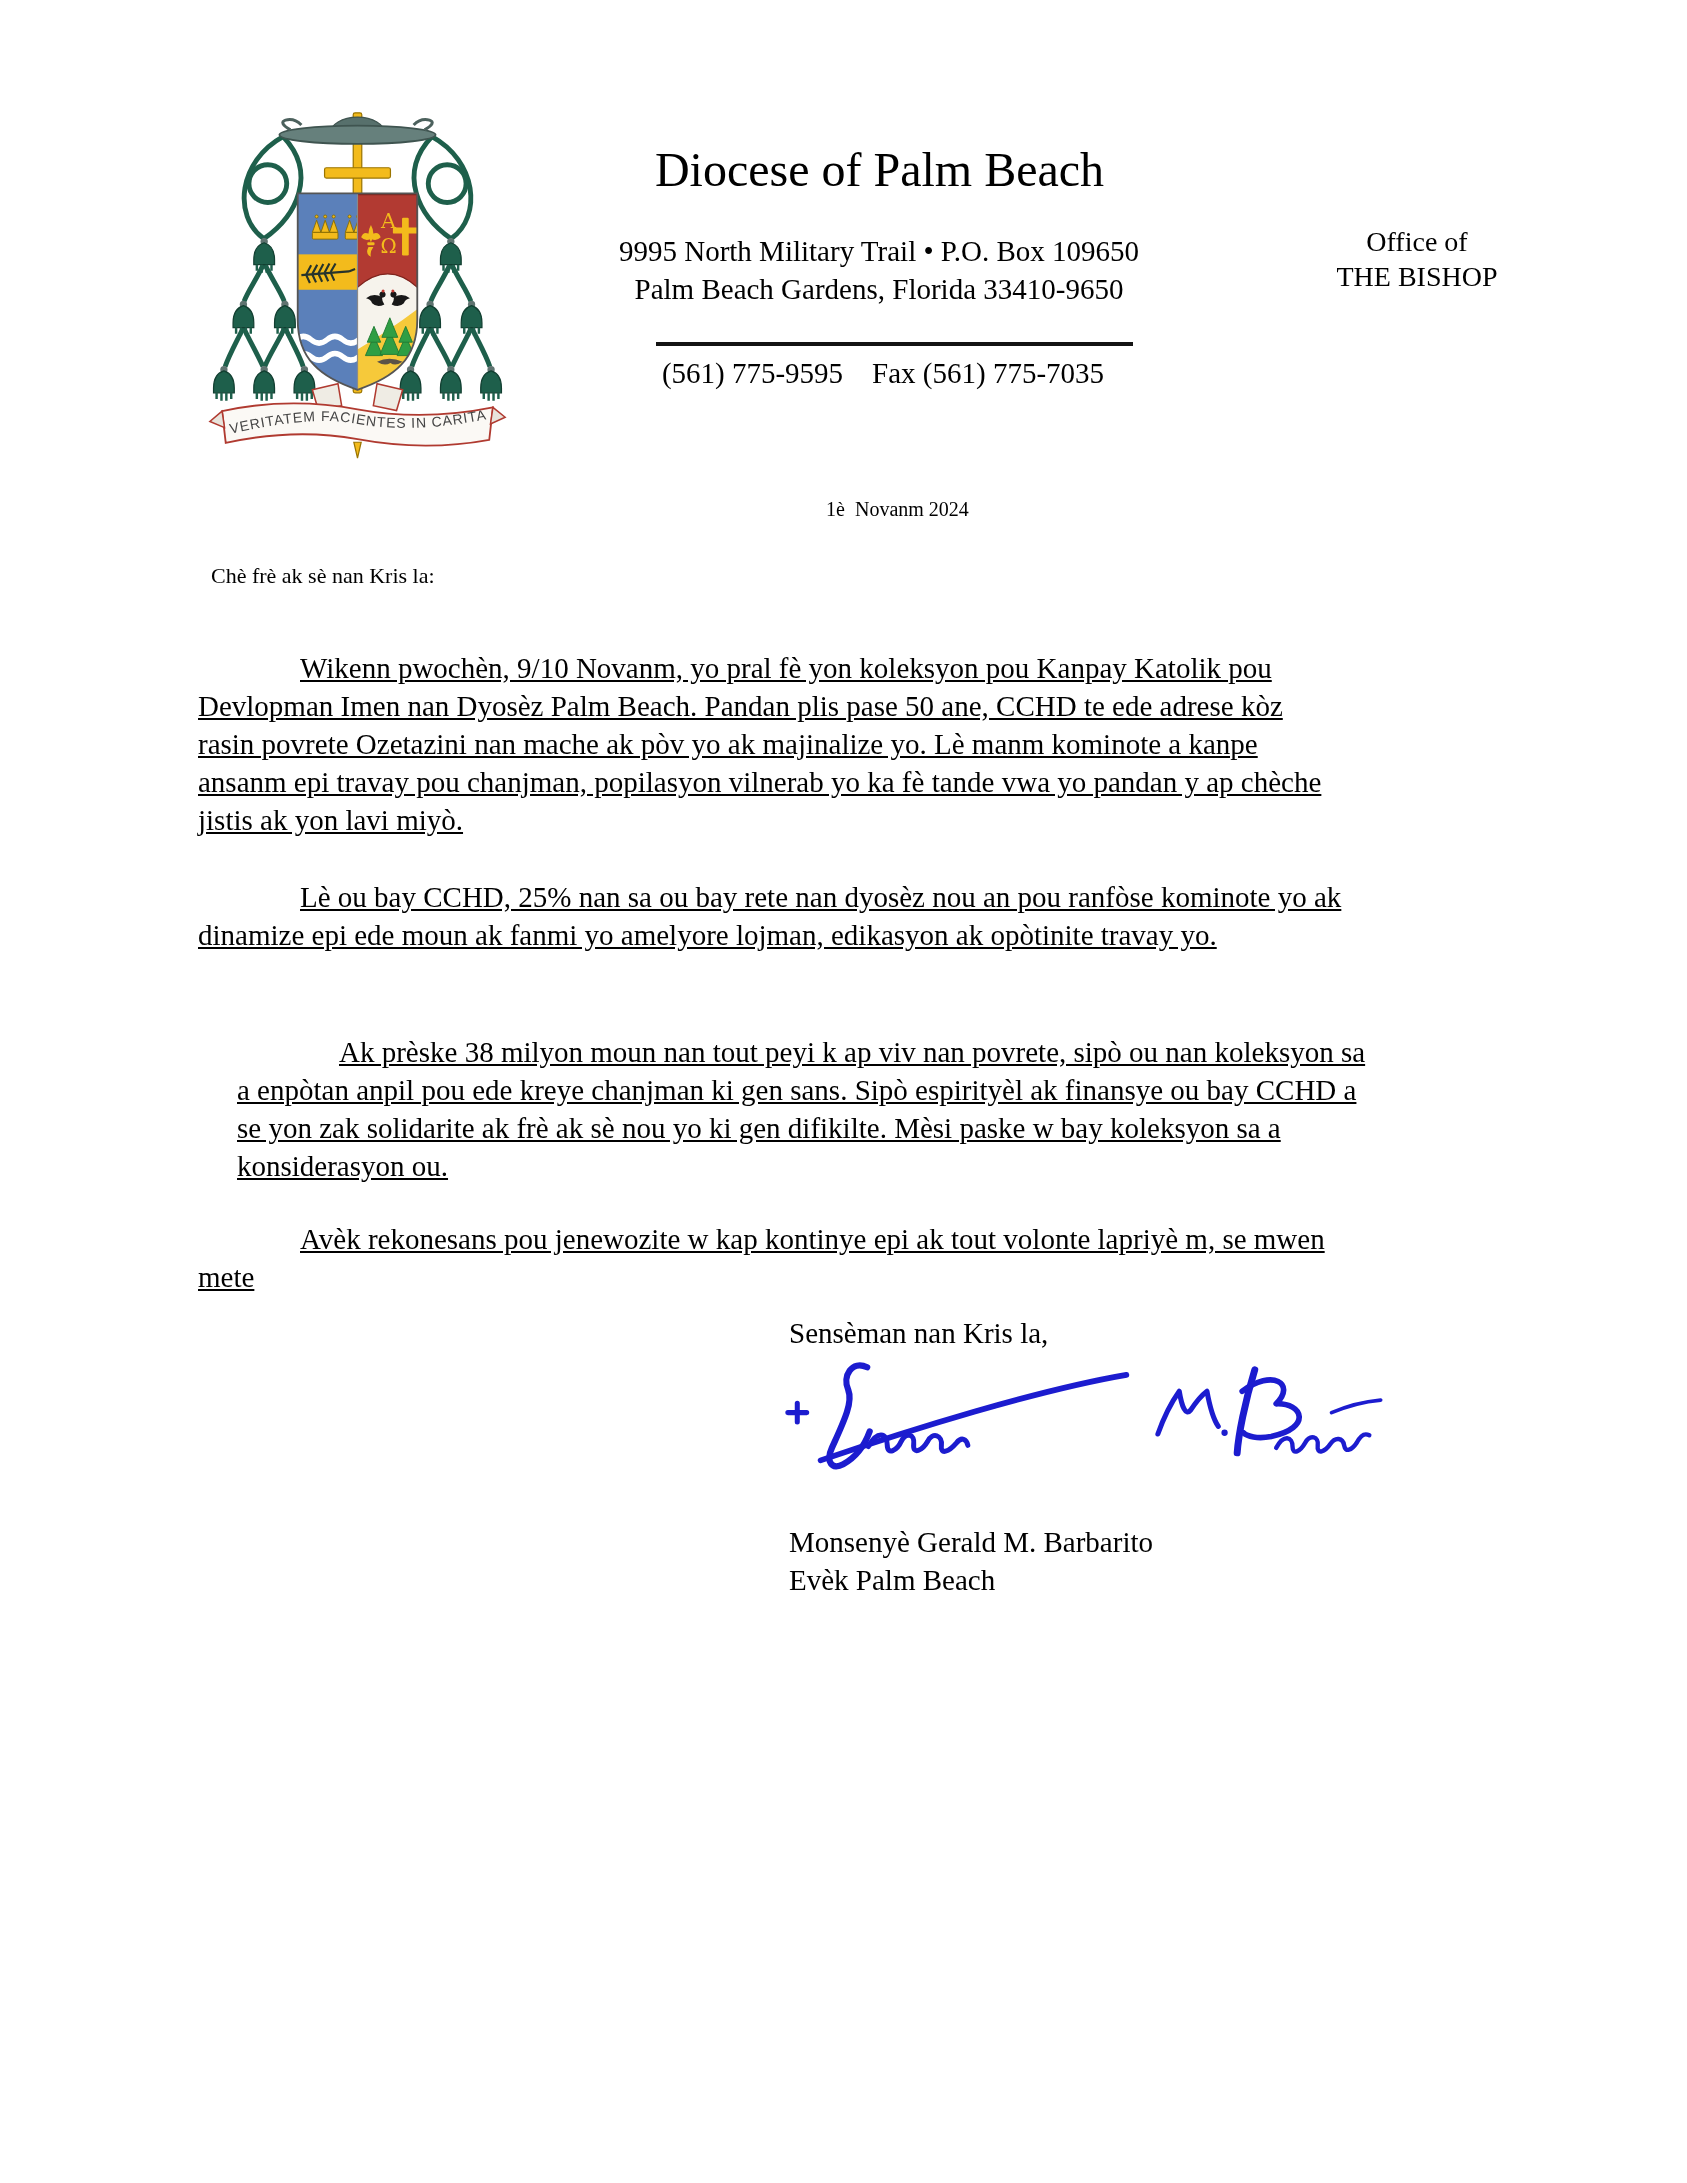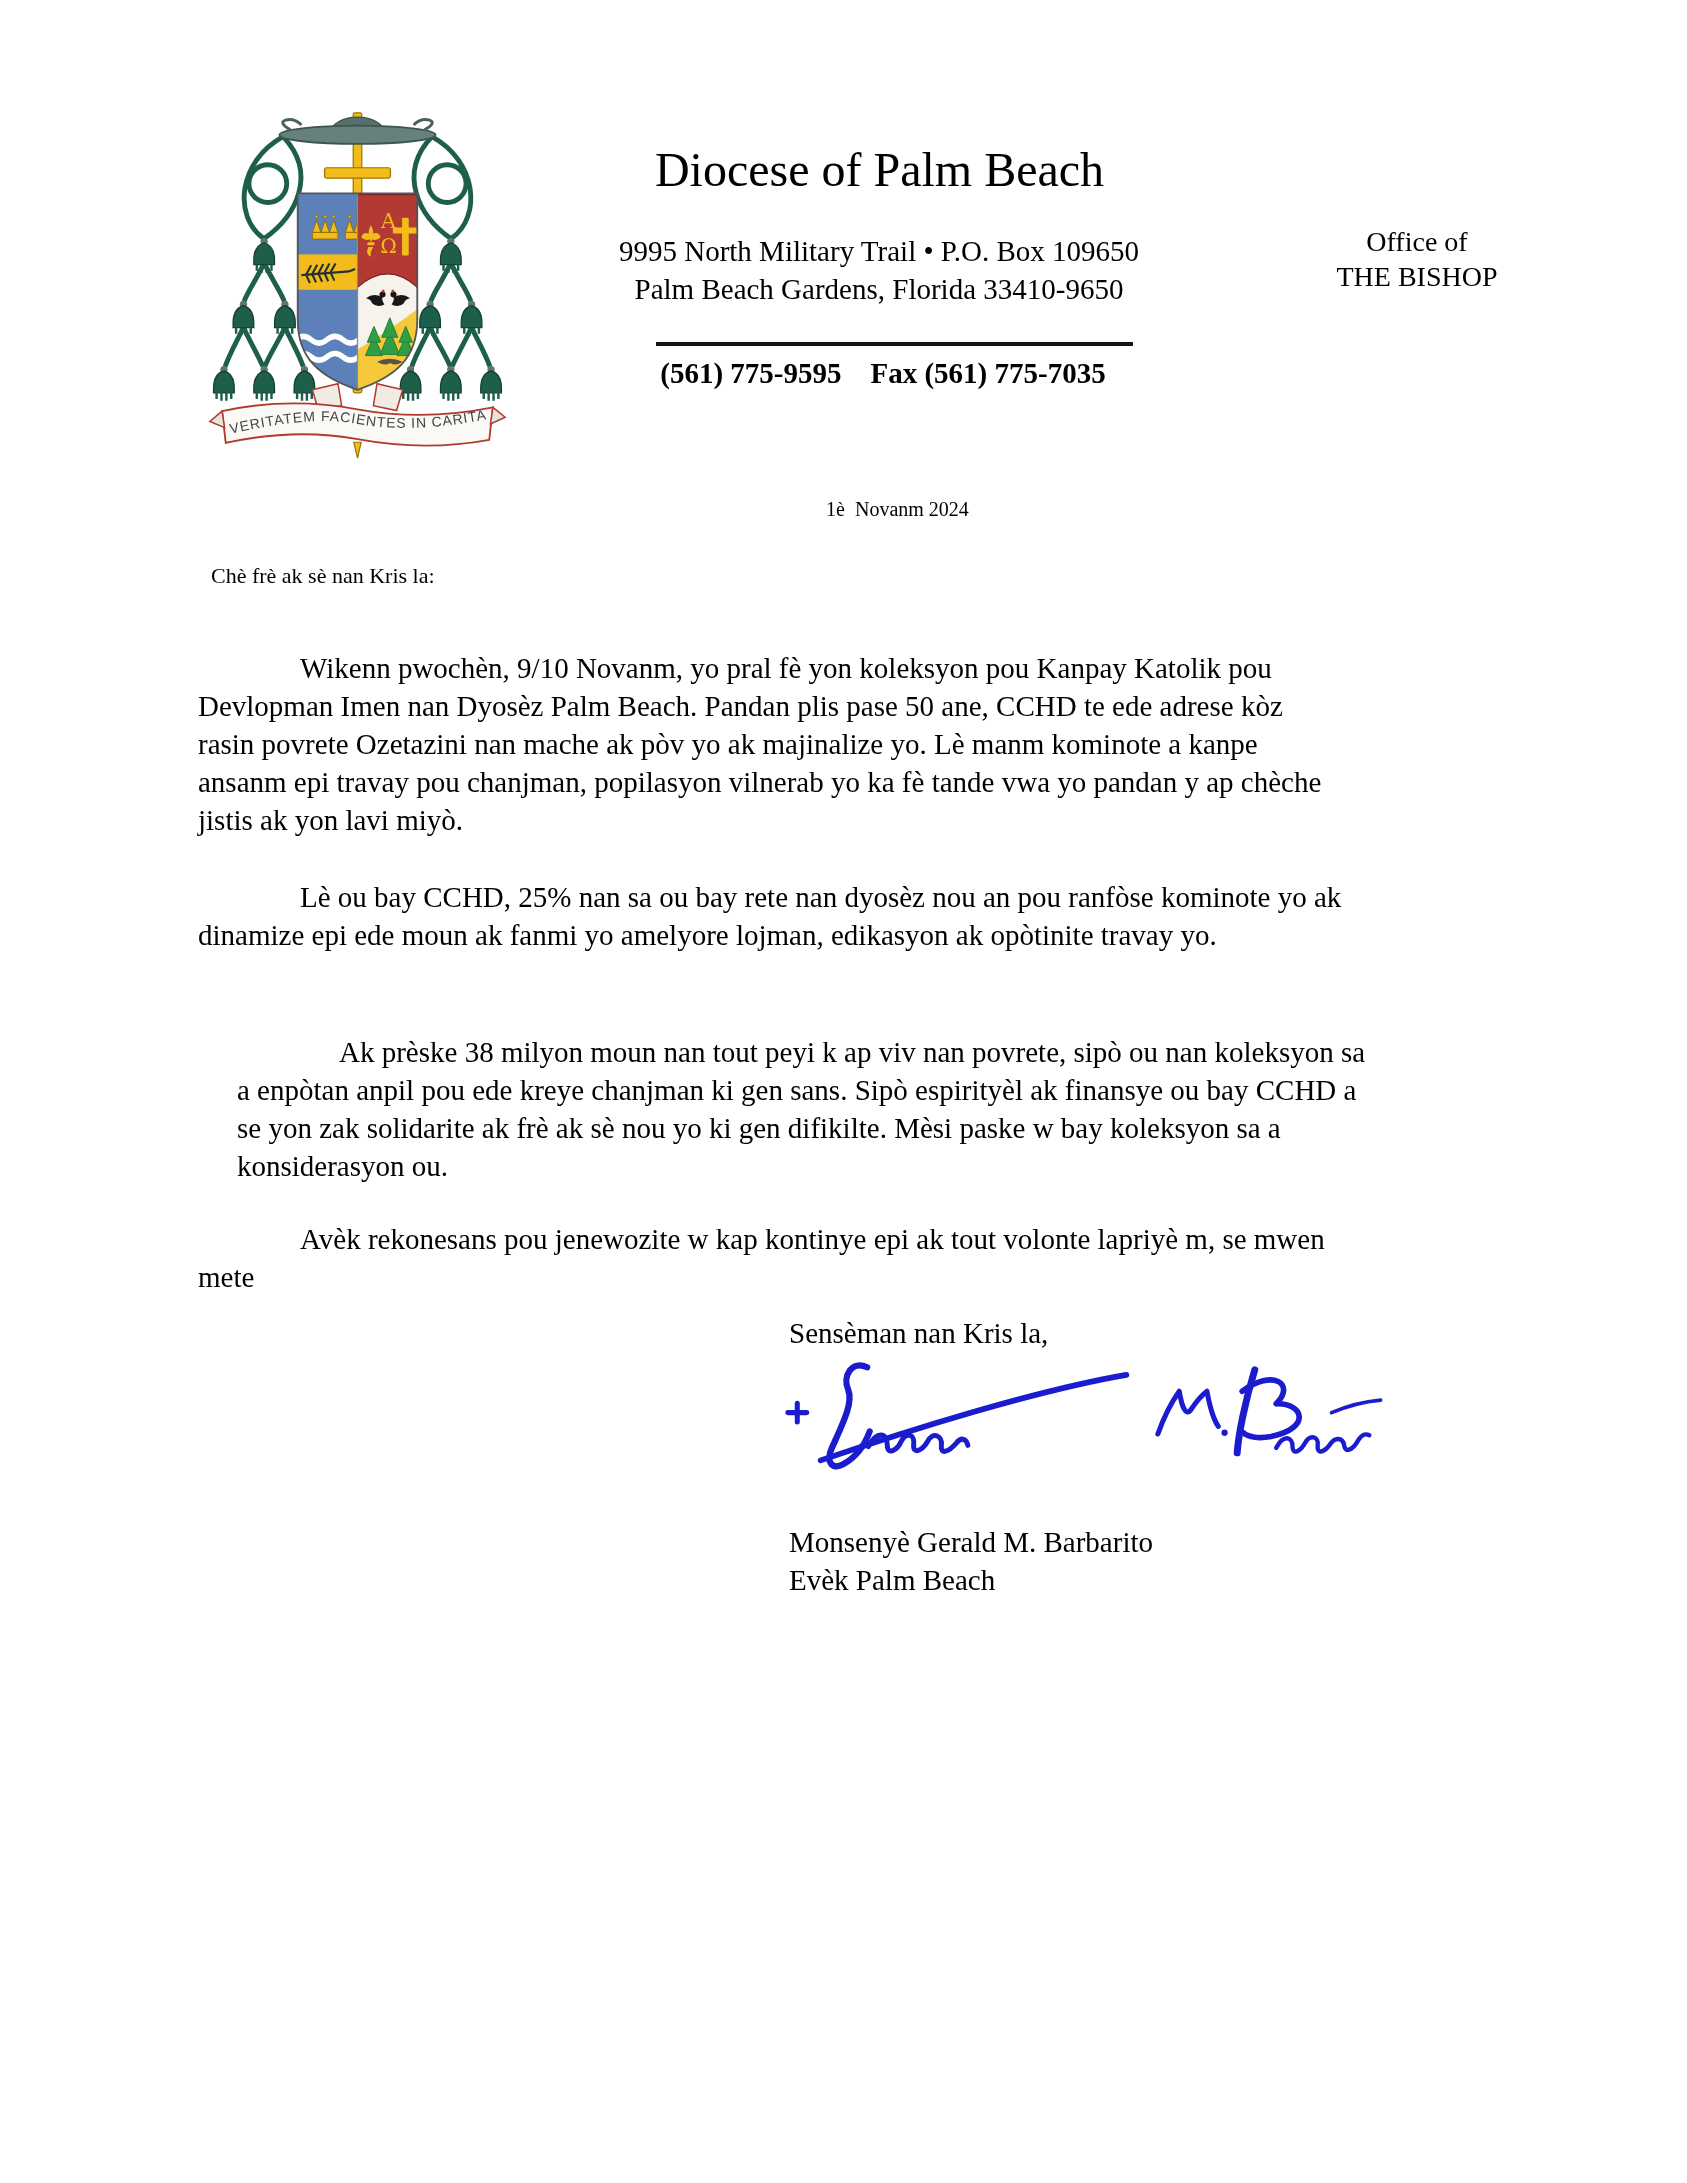--- a/index.html
+++ b/index.html
@@ -21,29 +21,29 @@
     left:607px;top:232px;width:544px;
     font-size:29px;line-height:38px;text-align:center;white-space:nowrap;
   }
   .office{
     left:1307px;top:224px;width:220px;
     font-size:28px;line-height:35px;text-align:center;white-space:nowrap;
   }
   .rule{left:656px;top:342px;width:477px;height:4.3px;background:#141414;}
   .phone{
     left:611px;top:357px;width:544px;
-    font-size:29px;text-align:center;white-space:pre;font-weight:bold;
+    font-size:29px;text-align:center;white-space:pre;
   }
   .date{
     left:690px;top:498px;width:415px;
     font-size:20px;text-align:center;white-space:pre;
   }
   .salutation{left:198px;top:563px;font-size:22px;white-space:nowrap;margin-left:13px;}
   .para{left:198px;width:1331px;font-size:29px;line-height:38px;}
-  .para .ln{white-space:nowrap;}
+  .para .ln{white-space:nowrap;text-decoration:underline;}
   .para .ind{padding-left:102px;}
   .p1{top:649px;} .p2{top:878px;} .p3{top:1033px;margin-left:39px;} .p4{top:1220px;}
   .closing{left:789px;top:1317px;font-size:29px;white-space:nowrap;}
   .signature{left:774px;top:1352px;width:623px;height:144px;}
   .signer{left:789px;top:1523px;font-size:29px;line-height:38px;white-space:nowrap;}
   svg{display:block;}
 </style>
 </head>
 <body>
 

